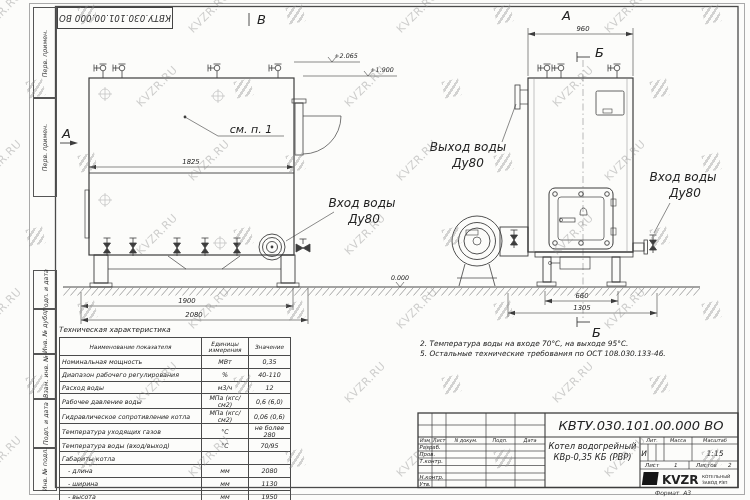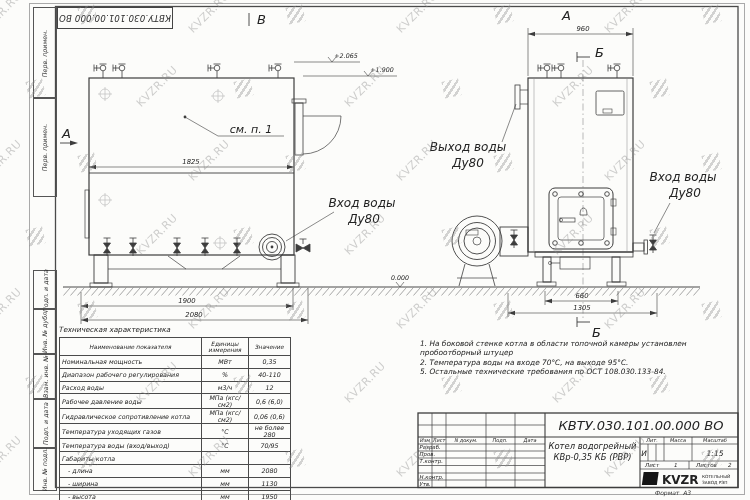--- a/index.html
+++ b/index.html
@@ -414,23 +414,22 @@
       <tr>
             <td>&nbsp;&nbsp;&nbsp;- высота</td>
             <td class="c">мм</td>
             <td class="c">1950</td>
           </tr>
     </tbody>
       </table>
   </div>
 
   <div class="notes">
-    <div>1. На боковой стенке котла в области топочной камеры установлен пробоотборный штуцер</div>
     <div>2. Температура воды на входе 70°С, на выходе 95°С.</div>
-    <div>5. Остальные технические требования по ОСТ 108.030.133-84.</div>
+    <div>5. Остальные технические требования по ОСТ 108.030.133-46.</div>
   </div>
 
   <div class="fmt">
     <span>Формат</span>&nbsp;&nbsp;<span>А3</span>
   </div>
 
   <div class="wm">
       <div class="wm-text" style="left: -25px; top: 6px;">KVZR.RU</div>
       <div class="wm-logo" style="left: 79px; top: 6px;"></div>
       <div class="wm-text" style="left: 183px; top: 6px;">KVZR.RU</div>

